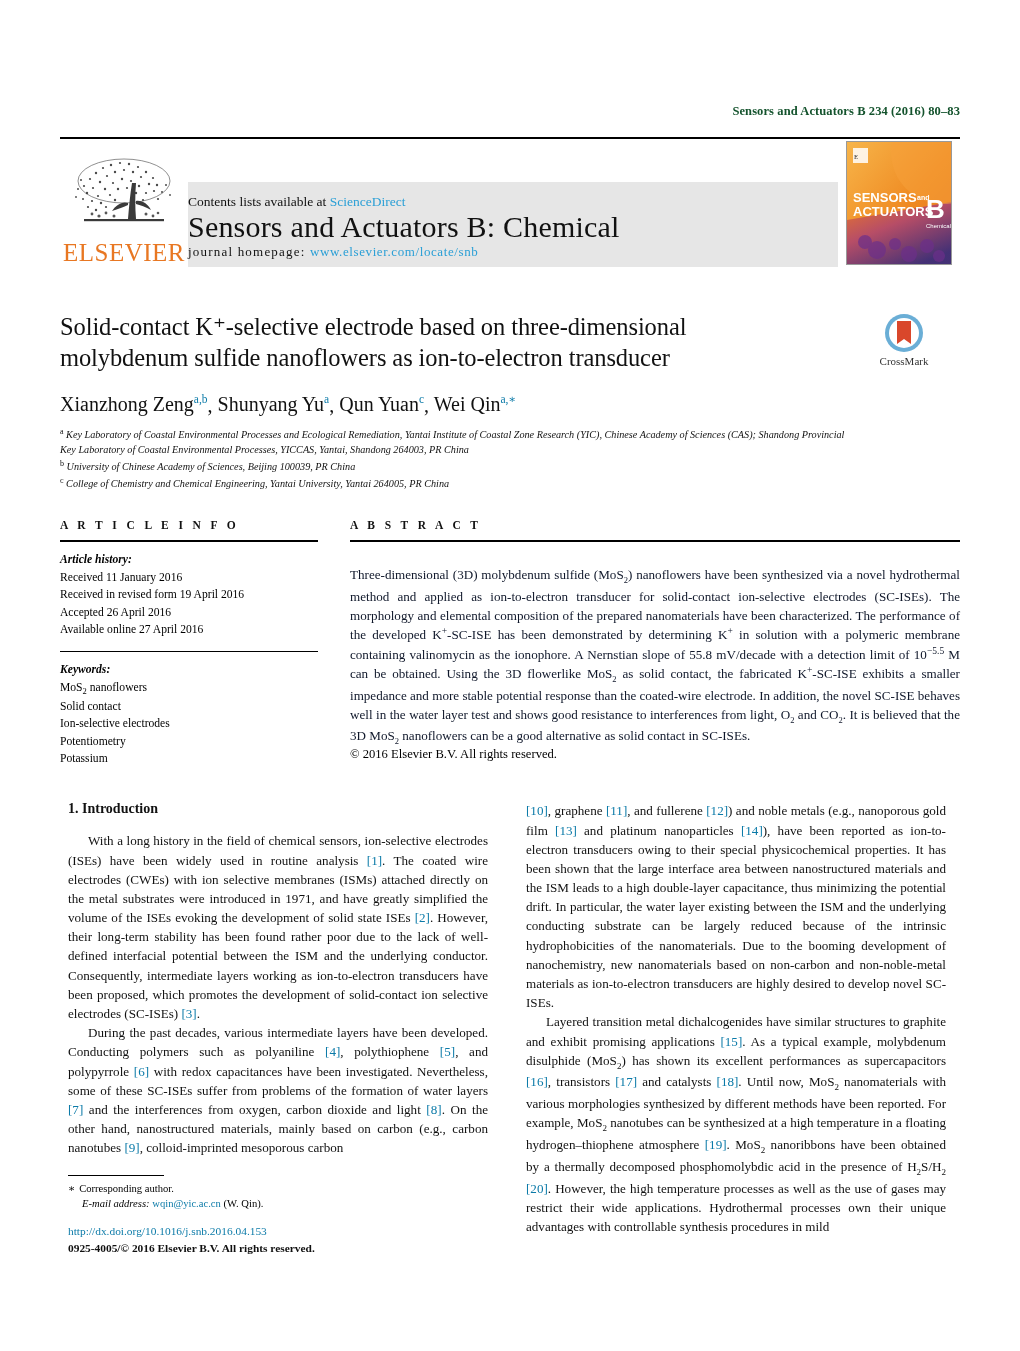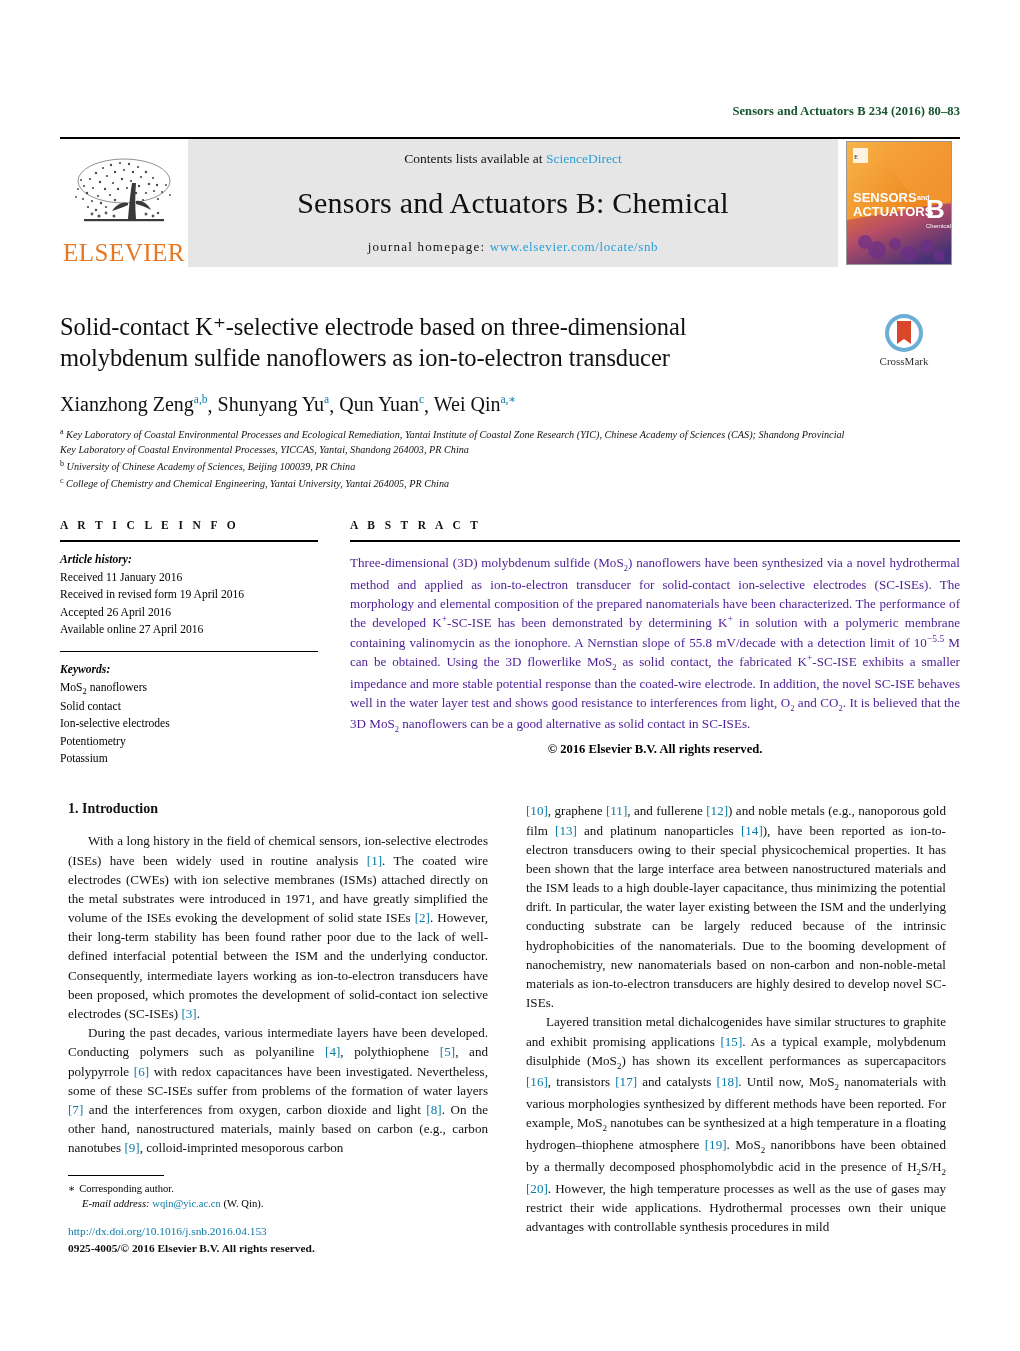--- a/index.html
+++ b/index.html
@@ -57,23 +57,23 @@
     letter-spacing: .5px;
     color: #E87722;
     line-height: 1;
     margin-top: 1px;
   }
   .mast-center {
     flex: 1 1 auto;
     background: #e6e6e6;
     display: flex;
     flex-direction: column;
-    align-items: center;
     justify-content: space-between;
     padding: 12px 0 12px 0;
+    margin-top: 43px;
   }
   .contents-line {
     font-size: 13.5px;
     color: #111;
   }
   .contents-line .sd {
     color: #2a9fd6;
   }
   .journal-title {
     font-size: 30px;
@@ -180,32 +180,30 @@
     border-top: 1.5px solid #000;
     margin: 13px 0 0 0;
   }
   .info-group { margin-top: 9px; font-size: 11.6px; line-height: 1.5; }
   .info-group .hd { font-style: italic; font-weight: bold; }
   .kw-list { margin-top: 9px; font-size: 11.6px; line-height: 1.5; }
   .kw-list .hd { font-style: italic; font-weight: bold; }
   .kw-list sub, .abstract-body sub { font-size: 8.5px; vertical-align: sub; }
 
   .abstract-body {
-    margin-top: 11px;
+    margin-top: 23px;
     font-size: 13.1px;
     line-height: 1.47;
     text-align: justify;
-    color: #4c1d95;
+    color: #0f172a;
   }
   .abstract-body sup { font-size: 9.5px; vertical-align: super; }
   .copyright {
-    margin-top: 7px;
-    text-align: center;
+    text-align: left;
     font-size: 12.6px;
-    font-weight: bold;
   }
 
   
   .body-cols {
     margin-top: 34px;
     display: flex;
     gap: 30px;
     height: 470px;
   }
   .bcol { width: 420px; flex: 0 0 420px; position: relative; margin-left: 8px; }

